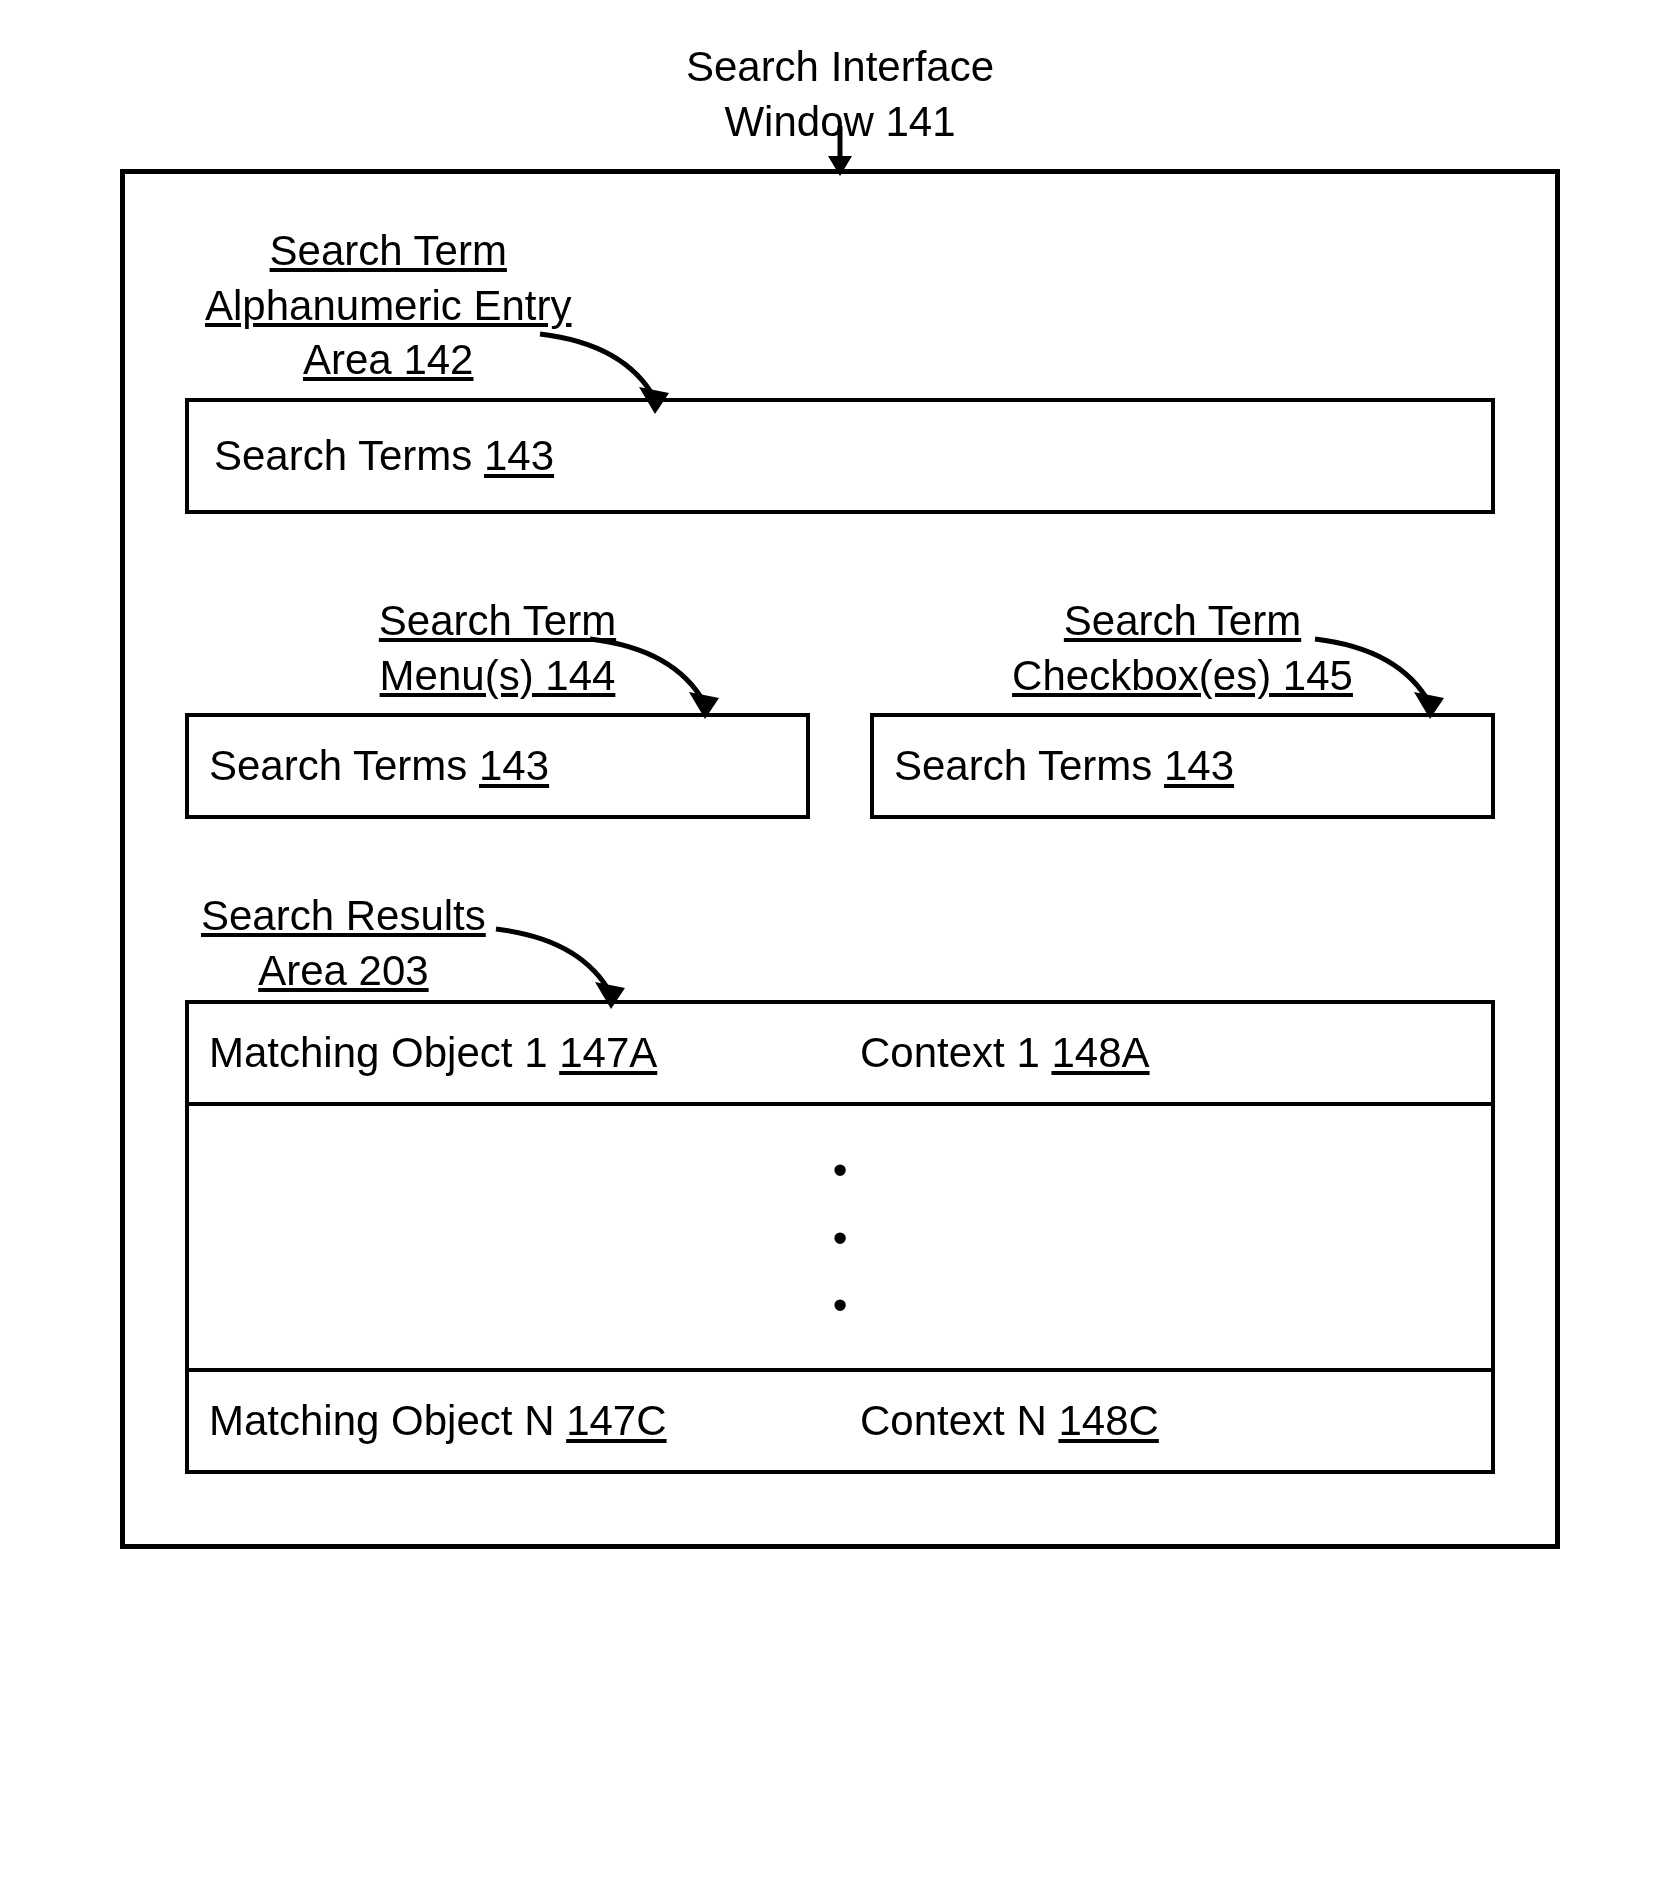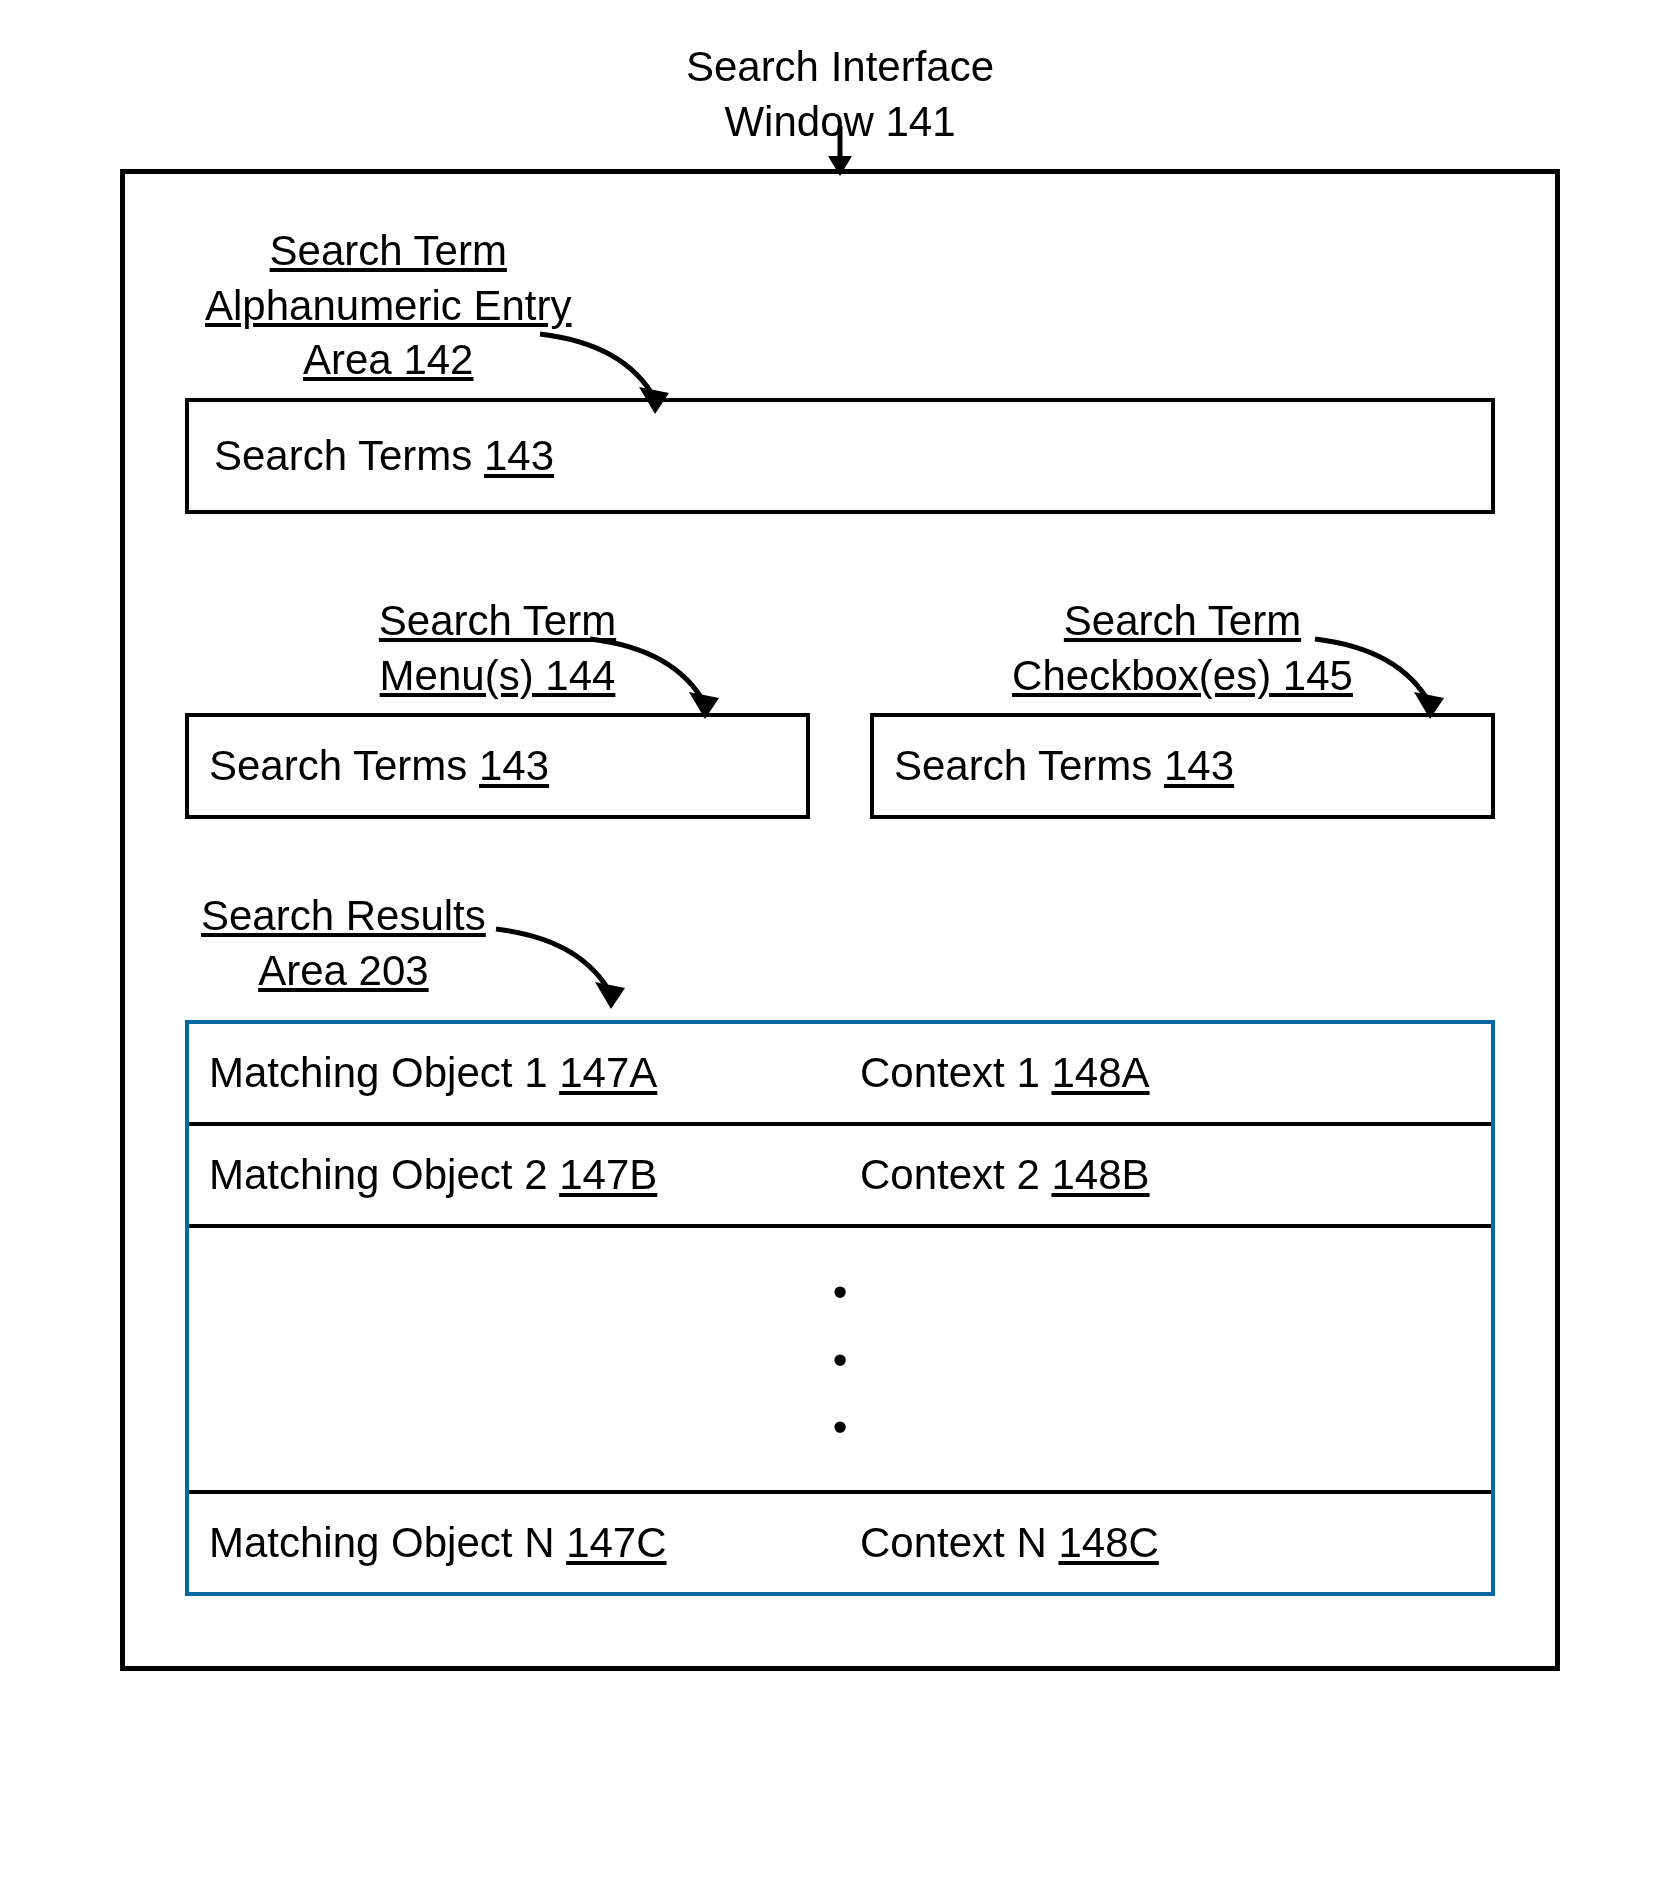--- a/index.html
+++ b/index.html
@@ -68,22 +68,22 @@
       border: 4px solid #000;
       padding: 25px 20px;
       font-size: 42px;
     }
     .results-label-wrap {
       margin-top: 70px;
       margin-left: 16px;
       position: relative;
     }
     .results-table {
-      border: 4px solid #0369a1;
-      margin-top: 22px;
+      border: 4px solid #000000;
+      margin-top: 2px;
     }
     .results-row {
       display: flex;
       border-bottom: 4px solid #000;
     }
     .results-row:last-child { border-bottom: none; border-radius: 9px; }
     .results-cell {
       flex: 1;
       padding: 25px 20px;
       font-size: 42px;
@@ -177,28 +177,20 @@
 
   <div class="results-table">
     <div class="results-row">
       <div class="results-cell">
         <span>Matching Object 1 </span><span class="ref-underline">147A</span>
       </div>
       <div class="results-cell">
         <span>Context 1 </span><span class="ref-underline">148A</span>
       </div>
     </div>
-    <div class="results-row">
-      <div class="results-cell">
-        <span>Matching Object 2 </span><span class="ref-underline">147B</span>
-      </div>
-      <div class="results-cell">
-        <span>Context 2 </span><span class="ref-underline">148B</span>
-      </div>
-    </div>
     <div class="ellipsis-row">
       •<br>•<br>•
     </div>
     <div class="results-row">
       <div class="results-cell">
         <span>Matching Object N </span><span class="ref-underline">147C</span>
       </div>
       <div class="results-cell">
         <span>Context N </span><span class="ref-underline">148C</span>
       </div>

